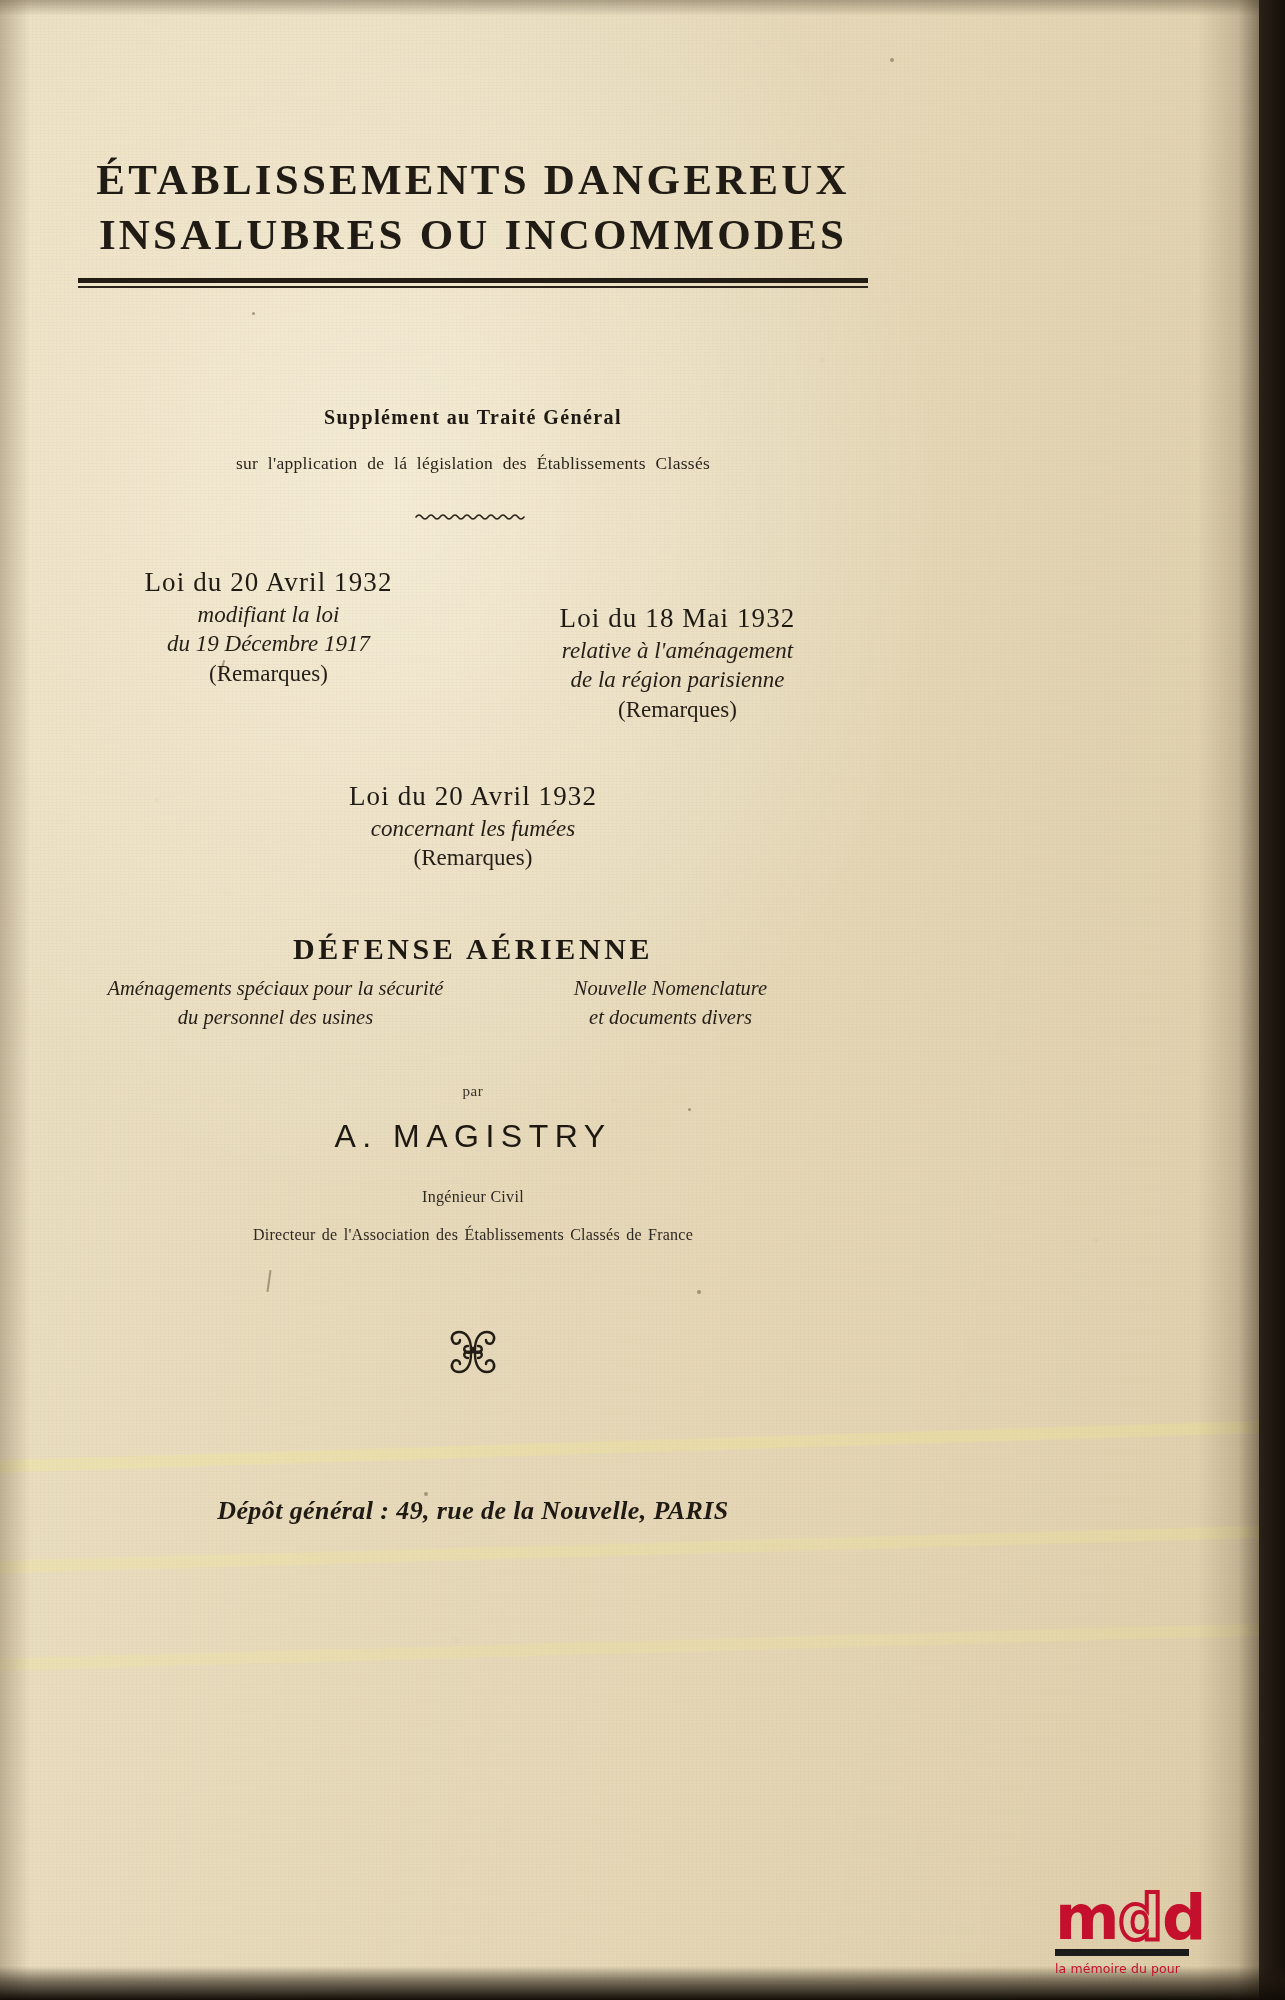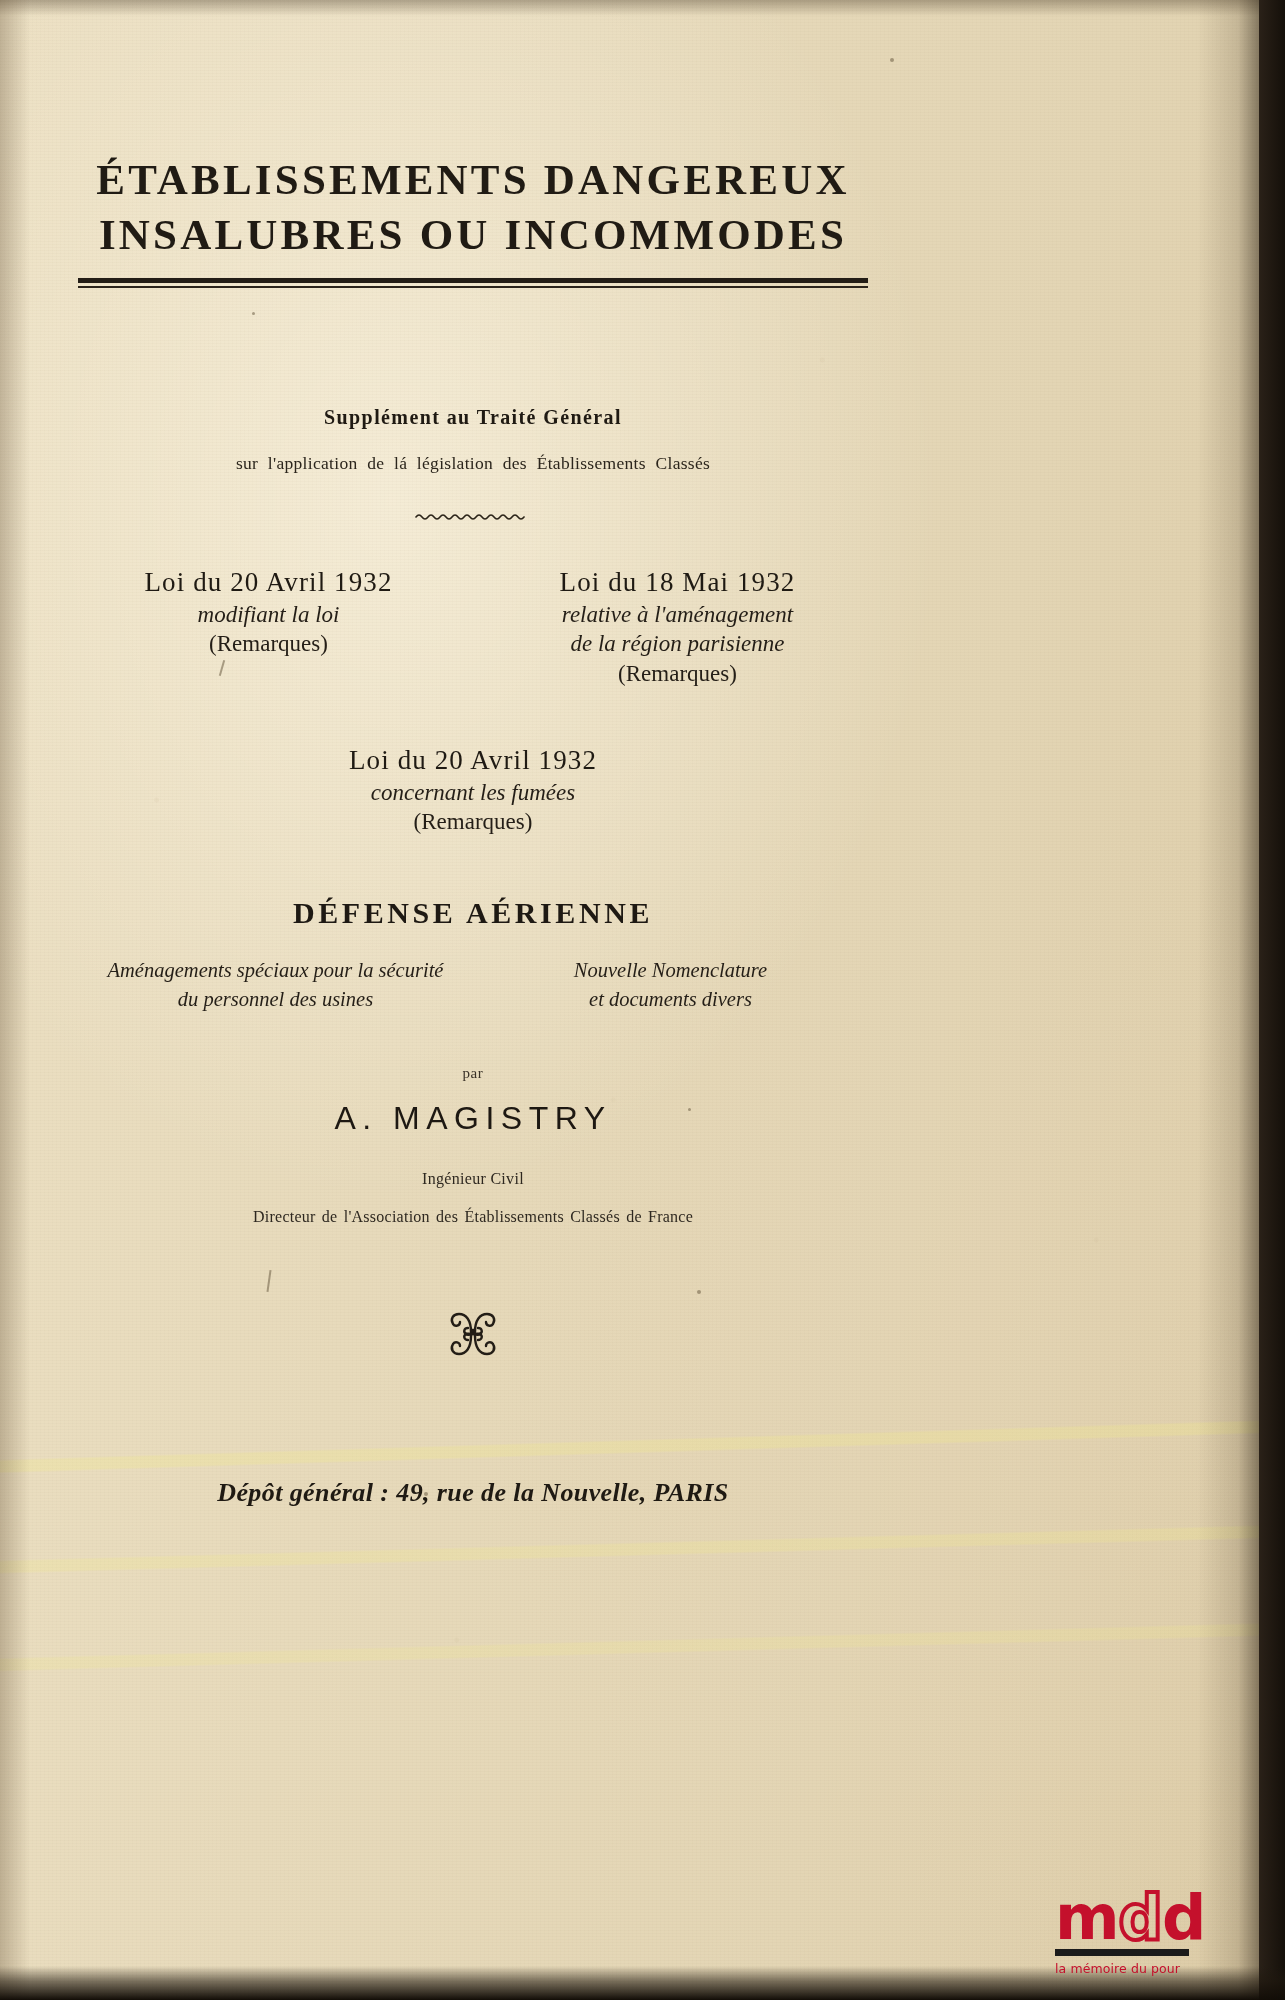--- a/index.html
+++ b/index.html
@@ -137,21 +137,21 @@
   .wavy { text-align: center; margin-top: 34px; height: 16px; }
   .wavy svg { display: inline-block; }
 
   
   .laws {
     display: flex;
     margin-top: 42px;
   }
   .law-col { flex: 1 1 0; text-align: center; }
   .law-col.left  { padding-right: 14px; }
-  .law-col.right { padding-left: 14px; }
+  .law-col.right { padding-left: 14px; margin-top: 36px; }
 
   .law-head {
     font-family: "Liberation Serif", serif;
     font-size: 27px;
     letter-spacing: 1.1px;
     color: #1f1a13;
     line-height: 1.24;
   }
   .law-sub {
     font-family: "Liberation Serif", serif;
@@ -173,21 +173,21 @@
   .defense {
     text-align: center;
     margin-top: 58px;
     font-weight: bold;
     font-size: 30px;
     letter-spacing: 3.6px;
     color: #1e1913;
   }
   .defense-cols {
     display: flex;
-    margin-top: 26px;
+    margin-top: 8px;
   }
   .defense-cols .dcol { flex: 1 1 0; text-align: center; }
   .dcol .dline {
     font-family: "Liberation Serif", serif;
     font-style: italic;
     font-size: 20.5px;
     line-height: 1.38;
     color: #241e17;
   }
 
@@ -312,20 +312,21 @@
       <svg width="118" height="12" viewBox="0 0 118 12" aria-hidden="true">
         <path d="M2 7 q3 -4 6 0 t6 0 t6 0 t6 0 t6 0 t6 0 t6 0 t6 0 t6 0 t6 0 t6 0 t6 0 t6 0 t6 0 t6 0 t6 0 t6 0 t6 0" fill="none" stroke="#2b2419" stroke-width="1.6" stroke-linecap="round"></path>
       </svg>
     </div>
 
     <div class="laws">
 
       <div class="law-col left">
         <div class="law-head">Loi du 20 Avril 1932</div>
         <div class="law-sub">modifiant la loi</div>
+        <div class="law-sub">du 19 Décembre 1917</div>
         <div class="law-note">(Remarques)</div>
       </div>
 
       <div class="law-col right">
         <div class="law-head">Loi du 18 Mai 1932</div>
         <div class="law-sub">relative à l'aménagement</div>
         <div class="law-sub">de la région parisienne</div>
         <div class="law-note">(Remarques)</div>
       </div>
 

